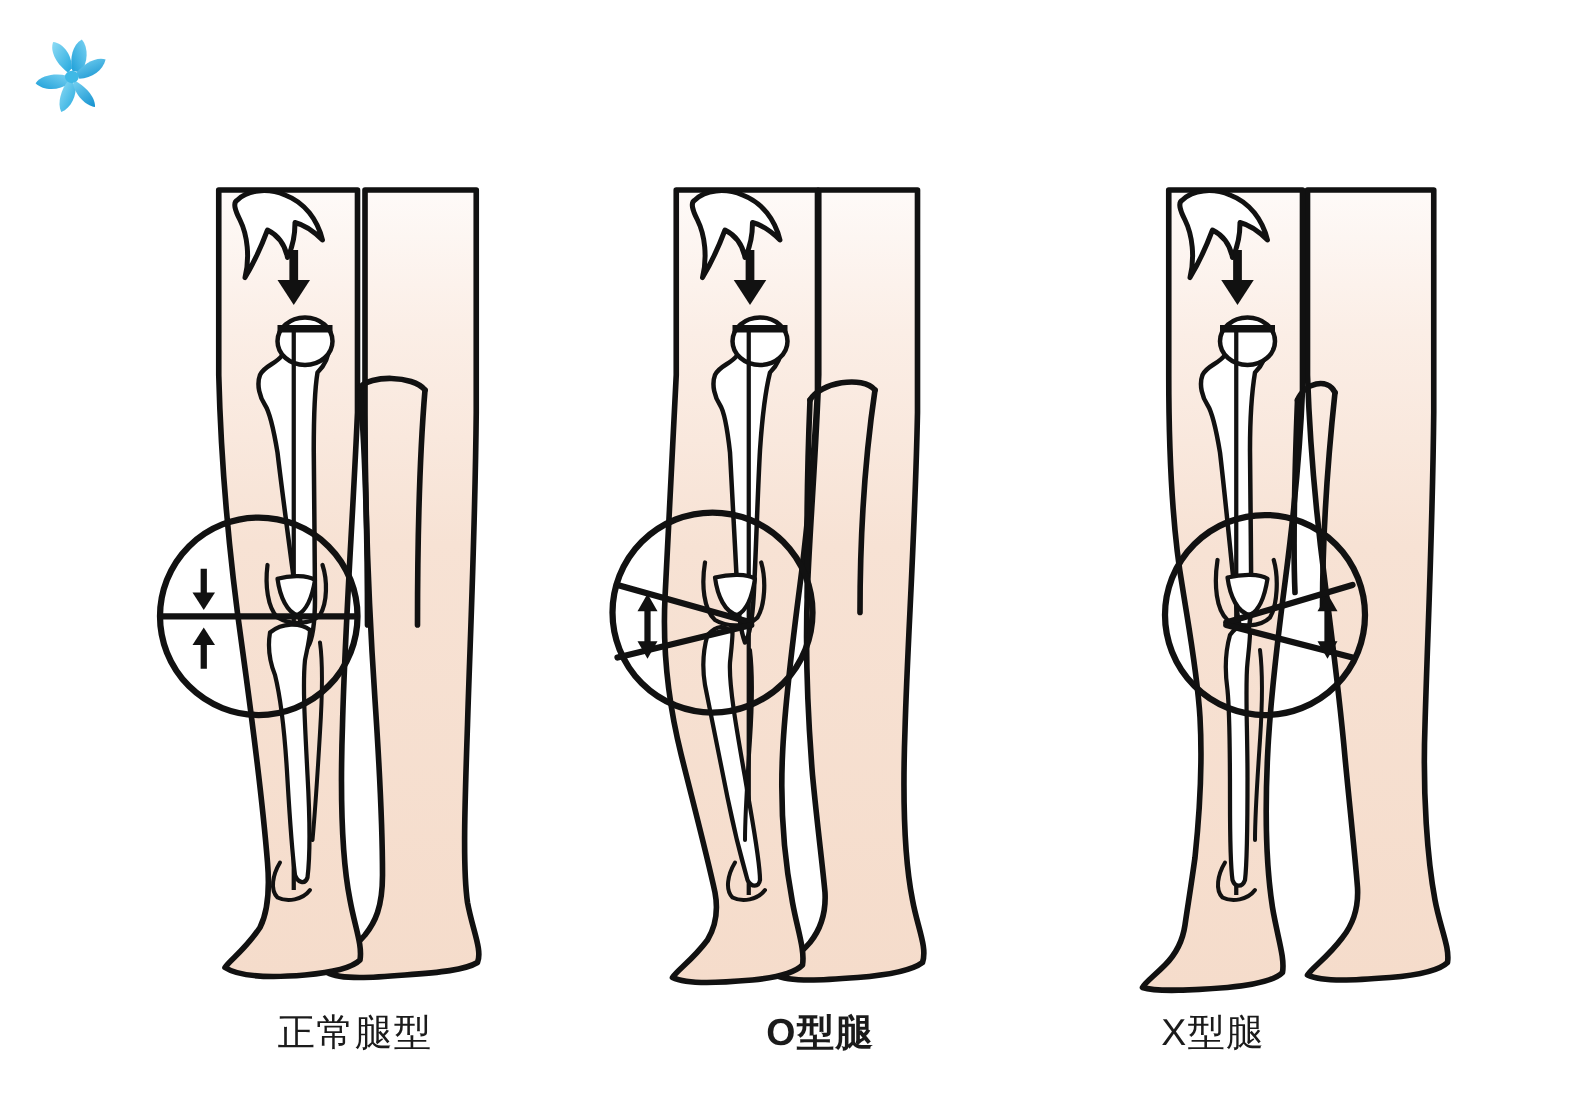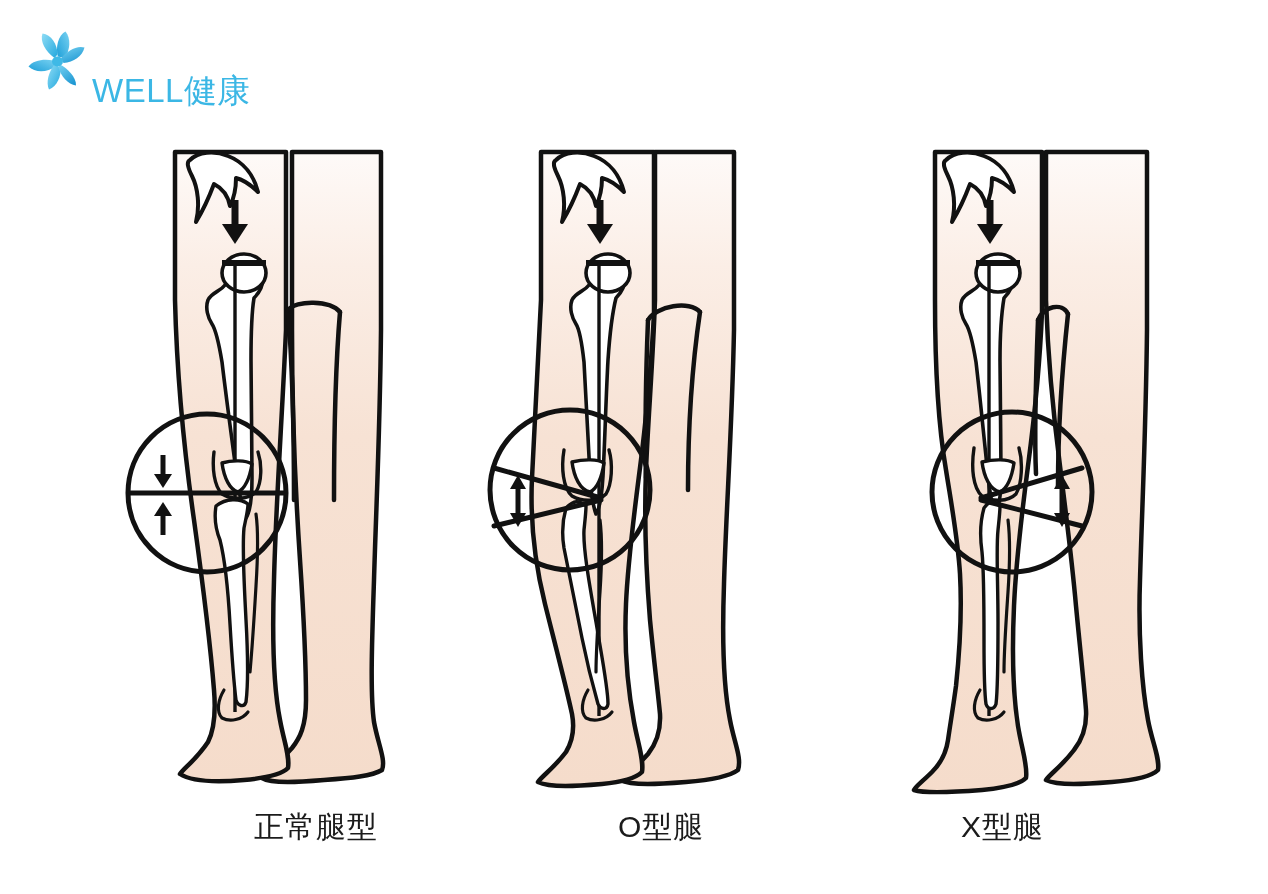--- a/index.html
+++ b/index.html
@@ -57,24 +57,23 @@
   
   .caption {
     position: absolute;
     top: 812px;
     font-size: 30px;
     line-height: 1;
     color: #1b1b1b;
     white-space: nowrap;
     font-weight: 400;
     letter-spacing: 1px;
-    margin-left: 32px;
   }
   #caption-normal { left: 222px; }
-  #caption-o      { left: 586px; }
+  #caption-o      { left: 613px; font-weight: bold; }
   #caption-x      { left: 929px; }
 </style>
 </head>
 <body>
 
 <div id="logo">
 
   <svg id="logo-mark" viewBox="0 0 68 68">
     <defs>
       <linearGradient id="pet-a" x1="0" y1="0" x2="1" y2="1">
@@ -99,21 +98,20 @@
 
     <path d="M29.5 32.5 C20.5 30.5 9 32 4.5 38.5 C11 45 23.5 44.5 31.5 38.5 Z" fill="url(#pet-b)"></path>
 
     <path d="M30.5 36.5 C25 43 21.5 54.5 25 61.5 C33 58.5 37.5 48 36.5 39.5 Z" fill="url(#pet-a)"></path>
 
     <path d="M36 36.5 C43 40 52.5 49 52 57.5 C44 56.5 36.5 47.5 34.5 39.5 Z" fill="url(#pet-c)"></path>
 
     <ellipse cx="33.5" cy="33.5" rx="5.5" ry="5" fill="#3FB9E6"></ellipse>
   </svg>
 
-  <div id="logo-wordmark"><span>WELL</span><span class="cjk">健康</span></div>
 </div>
 
 <svg id="board" viewBox="0 0 1268 894">
   <defs>
     <linearGradient id="skin" x1="0" y1="0" x2="0" y2="1">
       <stop offset="0" stop-color="#FEFAF8"></stop>
       <stop offset="0.18" stop-color="#FBEEE6"></stop>
       <stop offset="0.45" stop-color="#F7E2D4"></stop>
       <stop offset="1" stop-color="#F5DCCB"></stop>
     </linearGradient>

